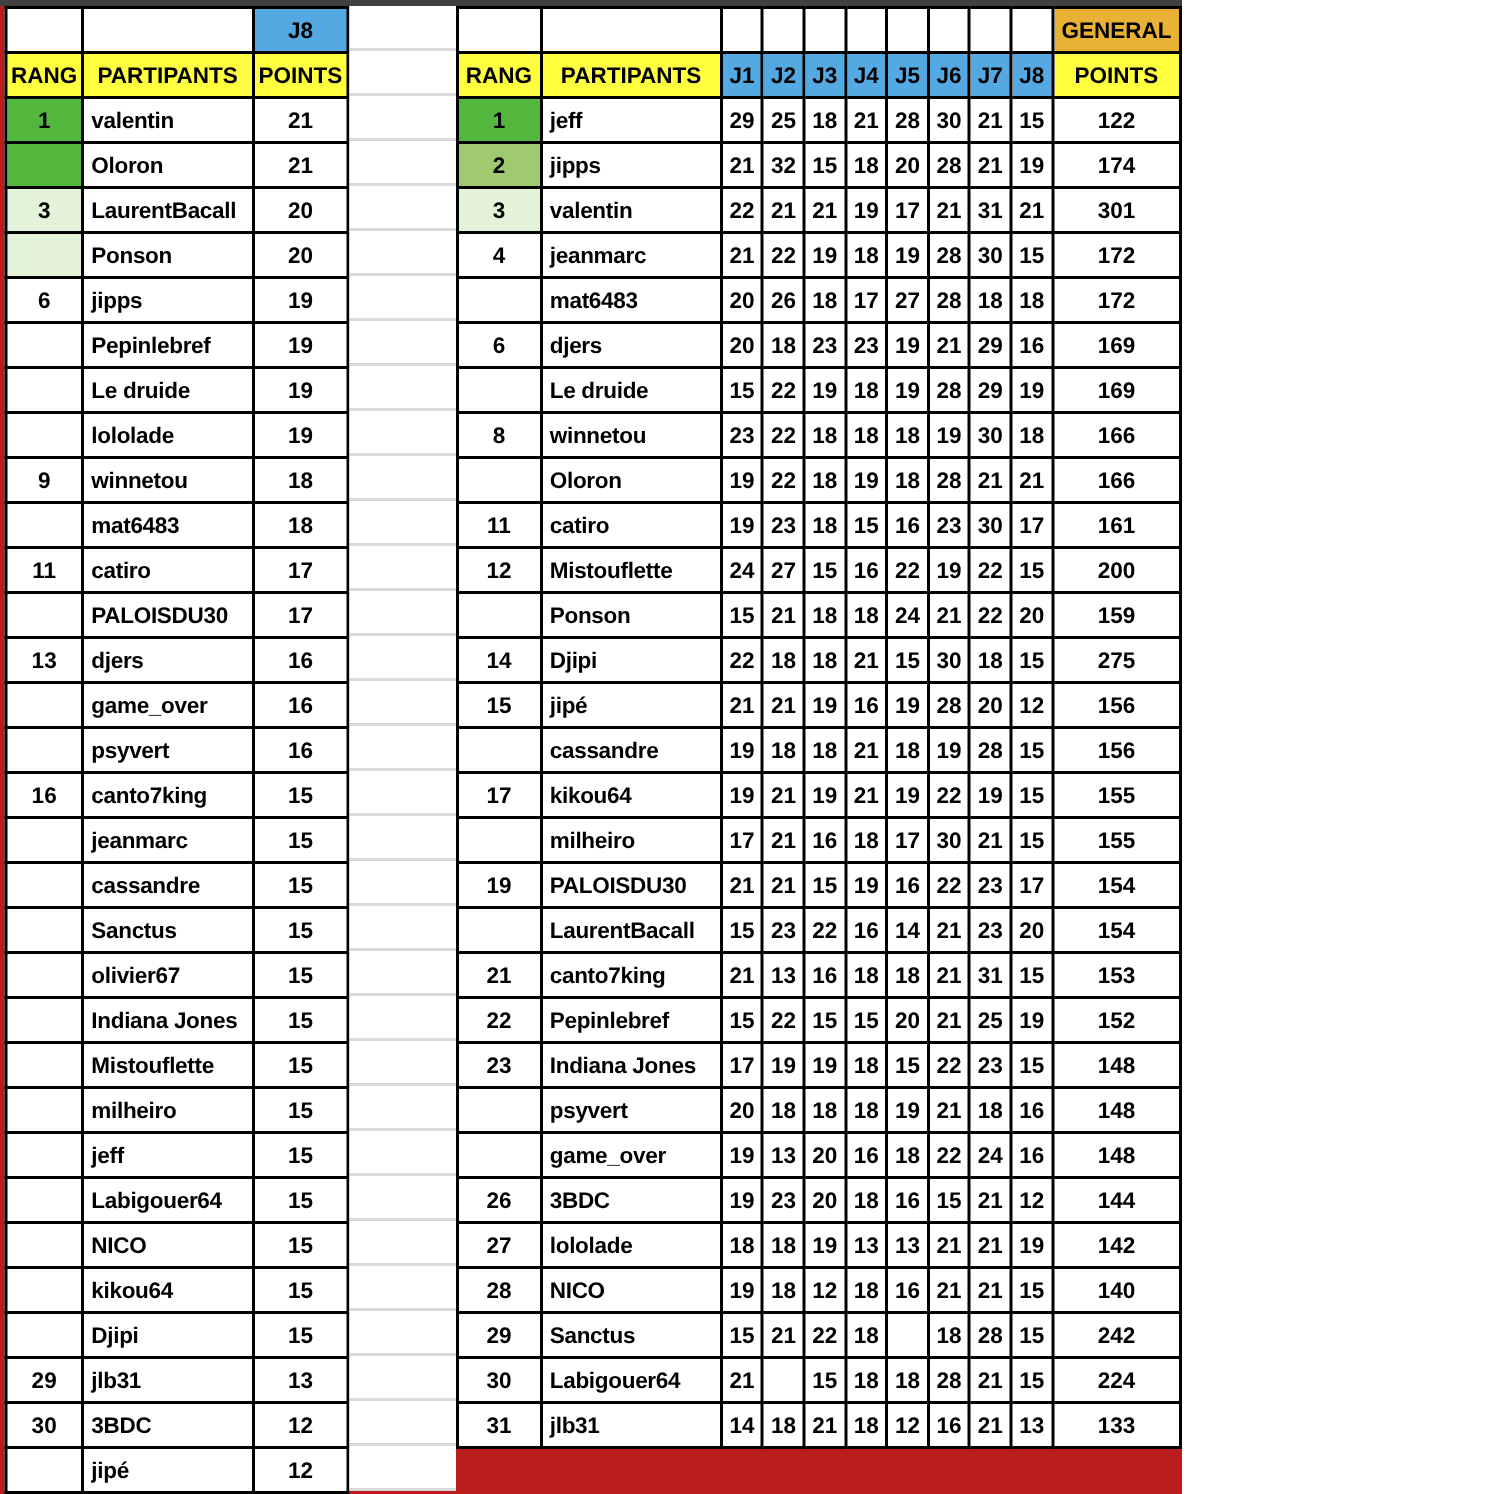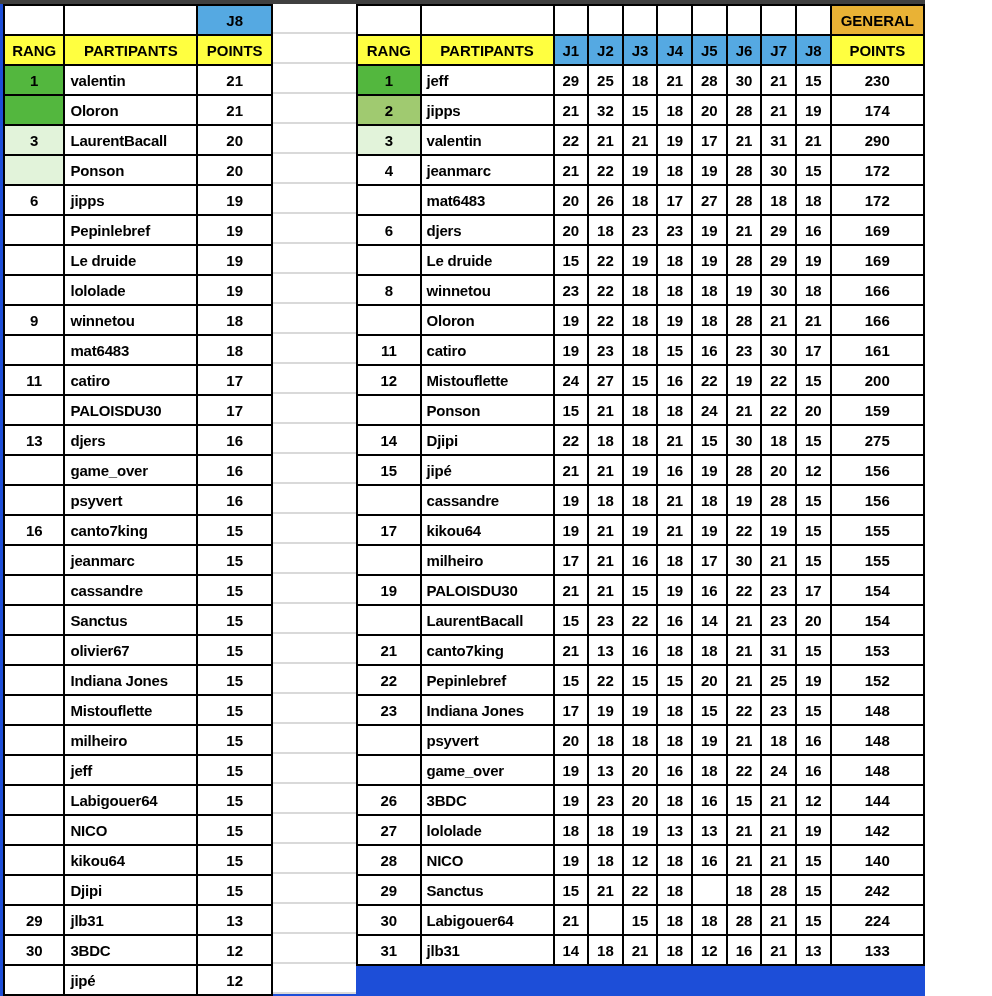--- a/index.html
+++ b/index.html
@@ -1,17 +1,17 @@
 <!DOCTYPE html>
 <html><head>
 <meta charset="utf-8">
 <style>
   html,body{margin:0;padding:0;background:#ffffff;}
   body{font-family:"Liberation Sans", sans-serif;}
-  .sheet{position:relative;width:925px;height:996px;background:#1d4ed8;overflow:hidden;}
+  .sheet{position:relative;width:788px;height:996px;background:#b91c1c;overflow:hidden;}
   .topband{position:absolute;left:0;top:0;width:992px;height:4px;background:#404040;}
   .tables{position:absolute;left:3px;top:4px;display:flex;align-items:flex-start;}
   table.grid{border-collapse:collapse;table-layout:fixed;background:#fff;border:2px solid #000;}
   table.grid td{border:2px solid #000;height:30px;box-sizing:border-box;
     font-weight:700;font-size:15px;color:#000;text-align:center;vertical-align:middle;
     overflow:hidden;white-space:nowrap;padding:0;}
   table.grid td.name{text-align:left;padding-left:5px;letter-spacing:-0.2px;}
   td.yellow{background:#ffff40;}
   td.blue{background:#55a9e2;}
   td.orange{background:#e9b235;margin-left:40px;}
@@ -254,21 +254,21 @@
             <td class="g1 red">1</td>
             <td class="name">jeff</td>
             <td class="red">29</td>
             <td>25</td>
             <td>18</td>
             <td>21</td>
             <td class="red">28</td>
             <td class="red">30</td>
             <td>21</td>
             <td>15</td>
-            <td class="red">230</td>
+            <td class="red">122</td>
           </tr>
           <tr>
             <td class="g2">2</td>
             <td class="name">jipps</td>
             <td>21</td>
             <td class="red">32</td>
             <td>15</td>
             <td>18</td>
             <td>20</td>
             <td>28</td>
@@ -280,21 +280,21 @@
             <td class="g3">3</td>
             <td class="name">valentin</td>
             <td>22</td>
             <td>21</td>
             <td>21</td>
             <td>19</td>
             <td>17</td>
             <td>21</td>
             <td class="red">31</td>
             <td class="red">21</td>
-            <td>290</td>
+            <td>301</td>
           </tr>
           <tr>
             <td>4</td>
             <td class="name">jeanmarc</td>
             <td>21</td>
             <td>22</td>
             <td>19</td>
             <td>18</td>
             <td>19</td>
             <td>28</td>

